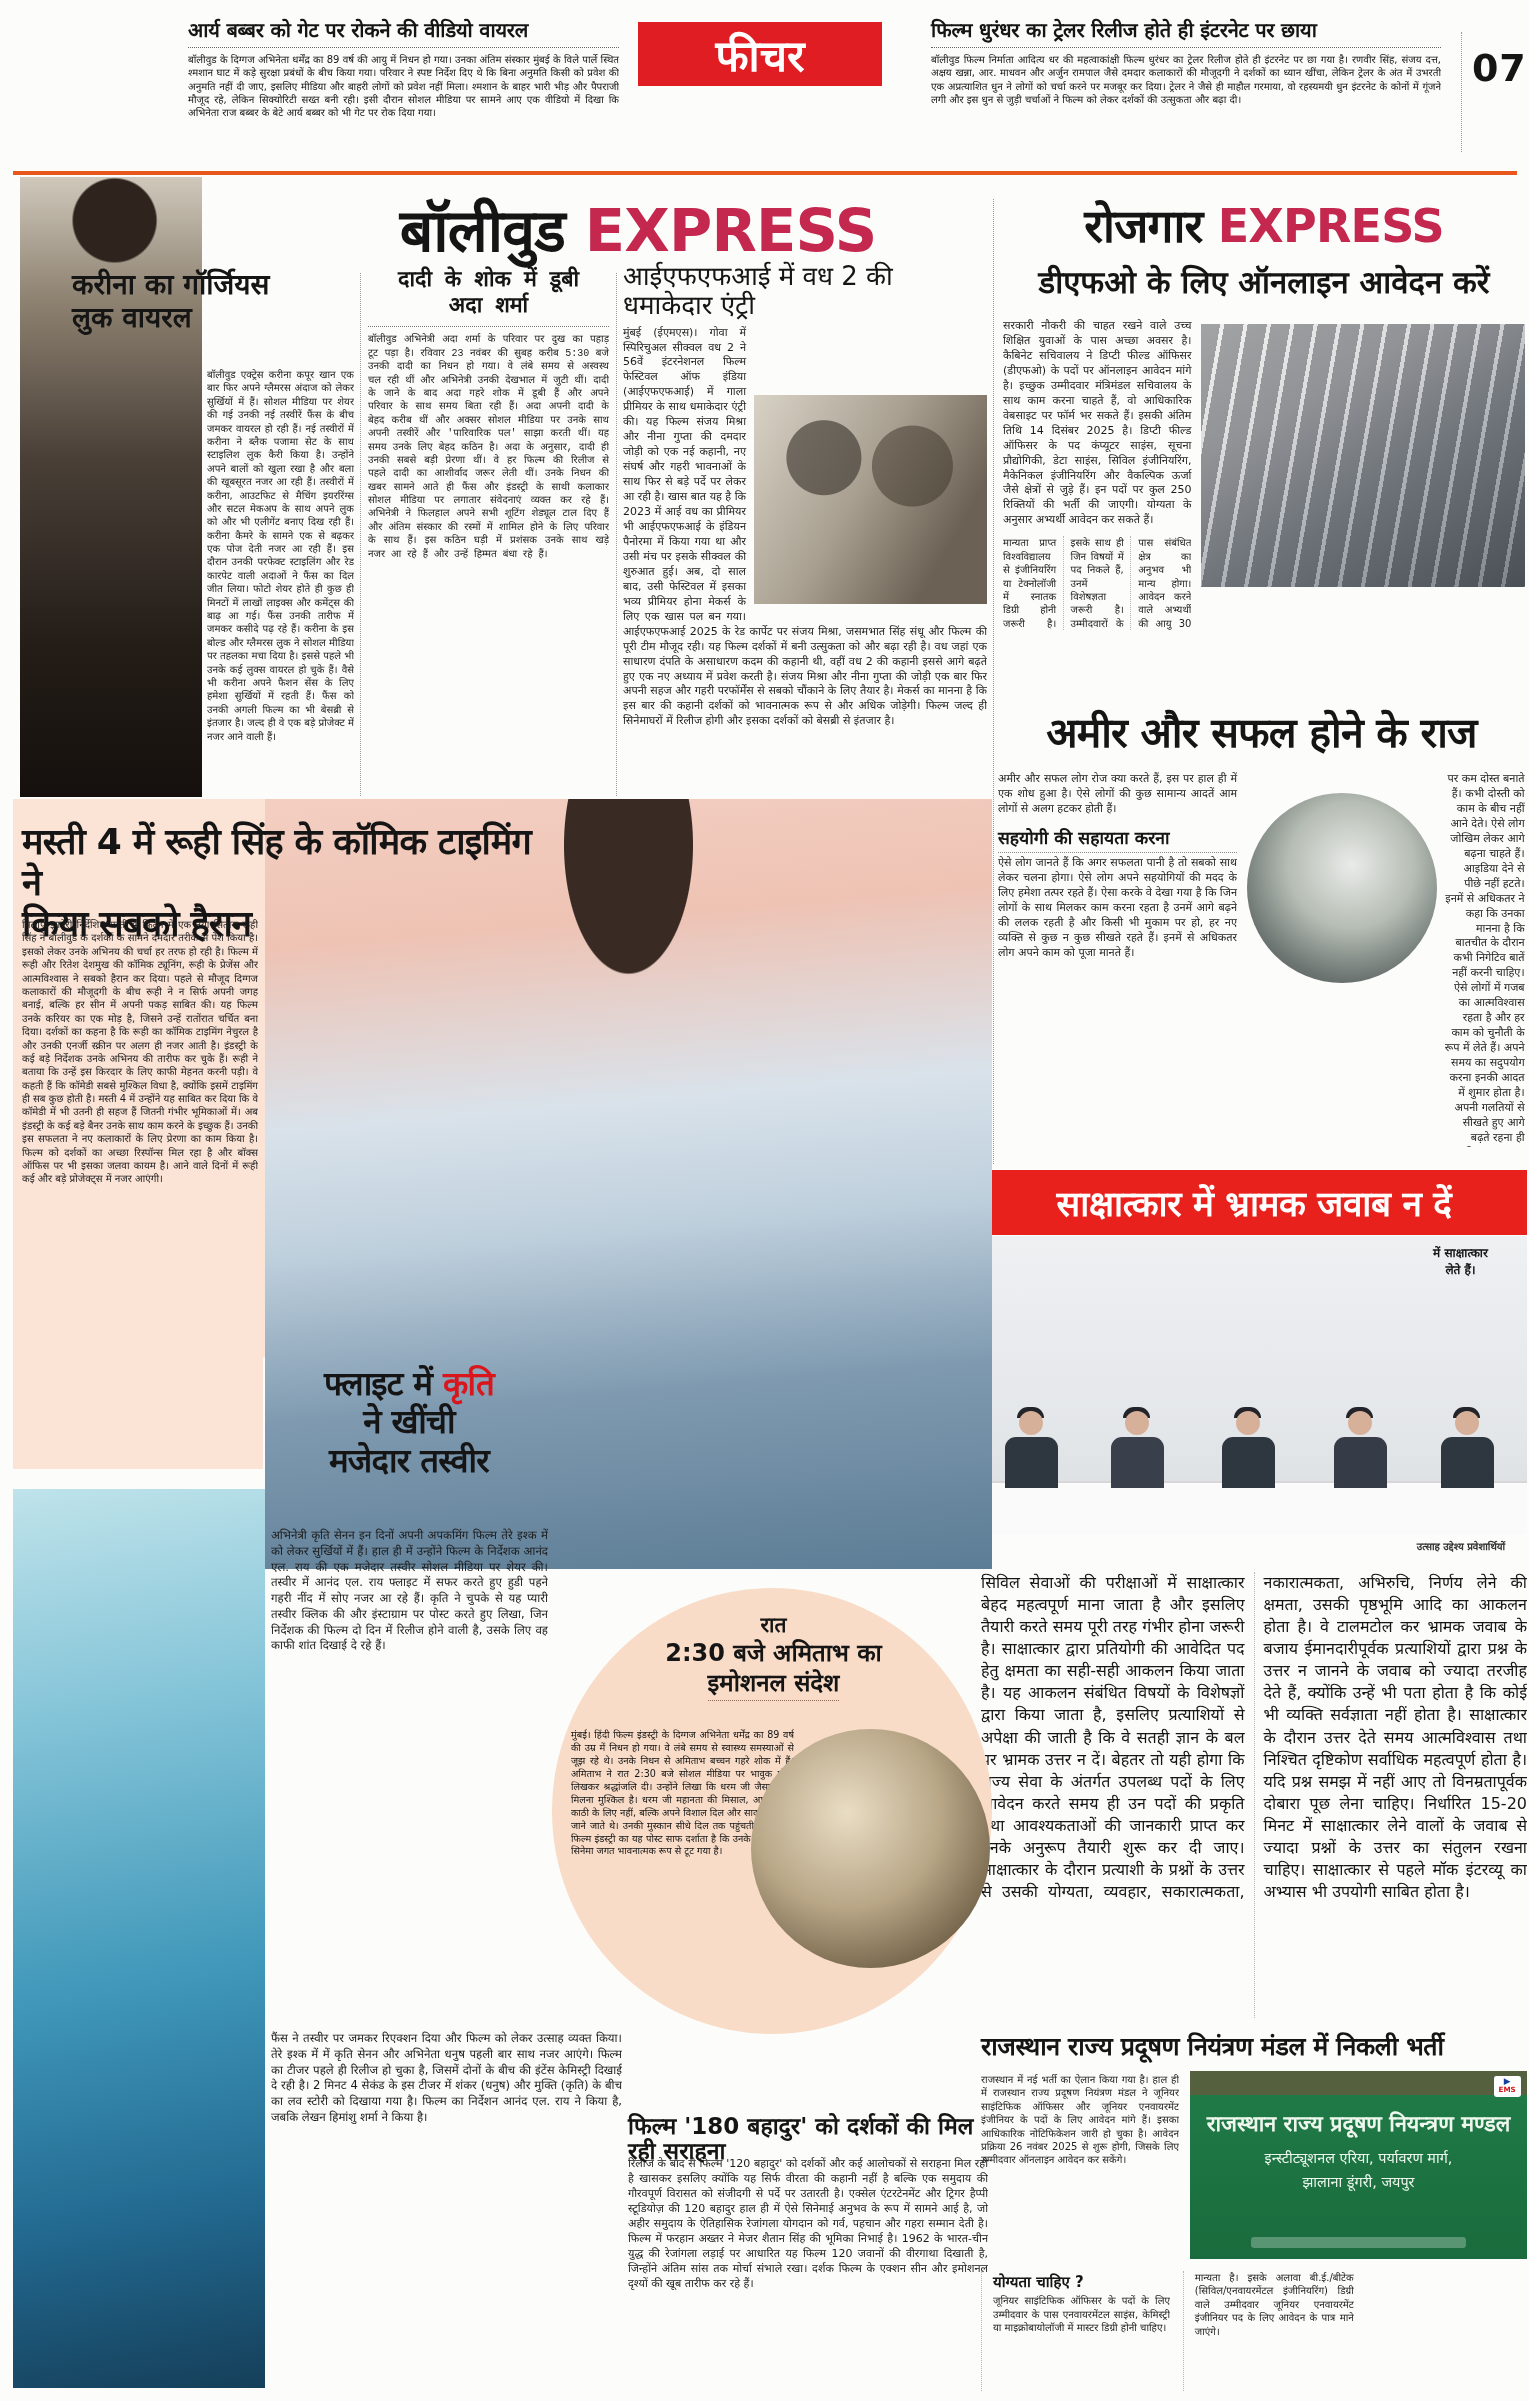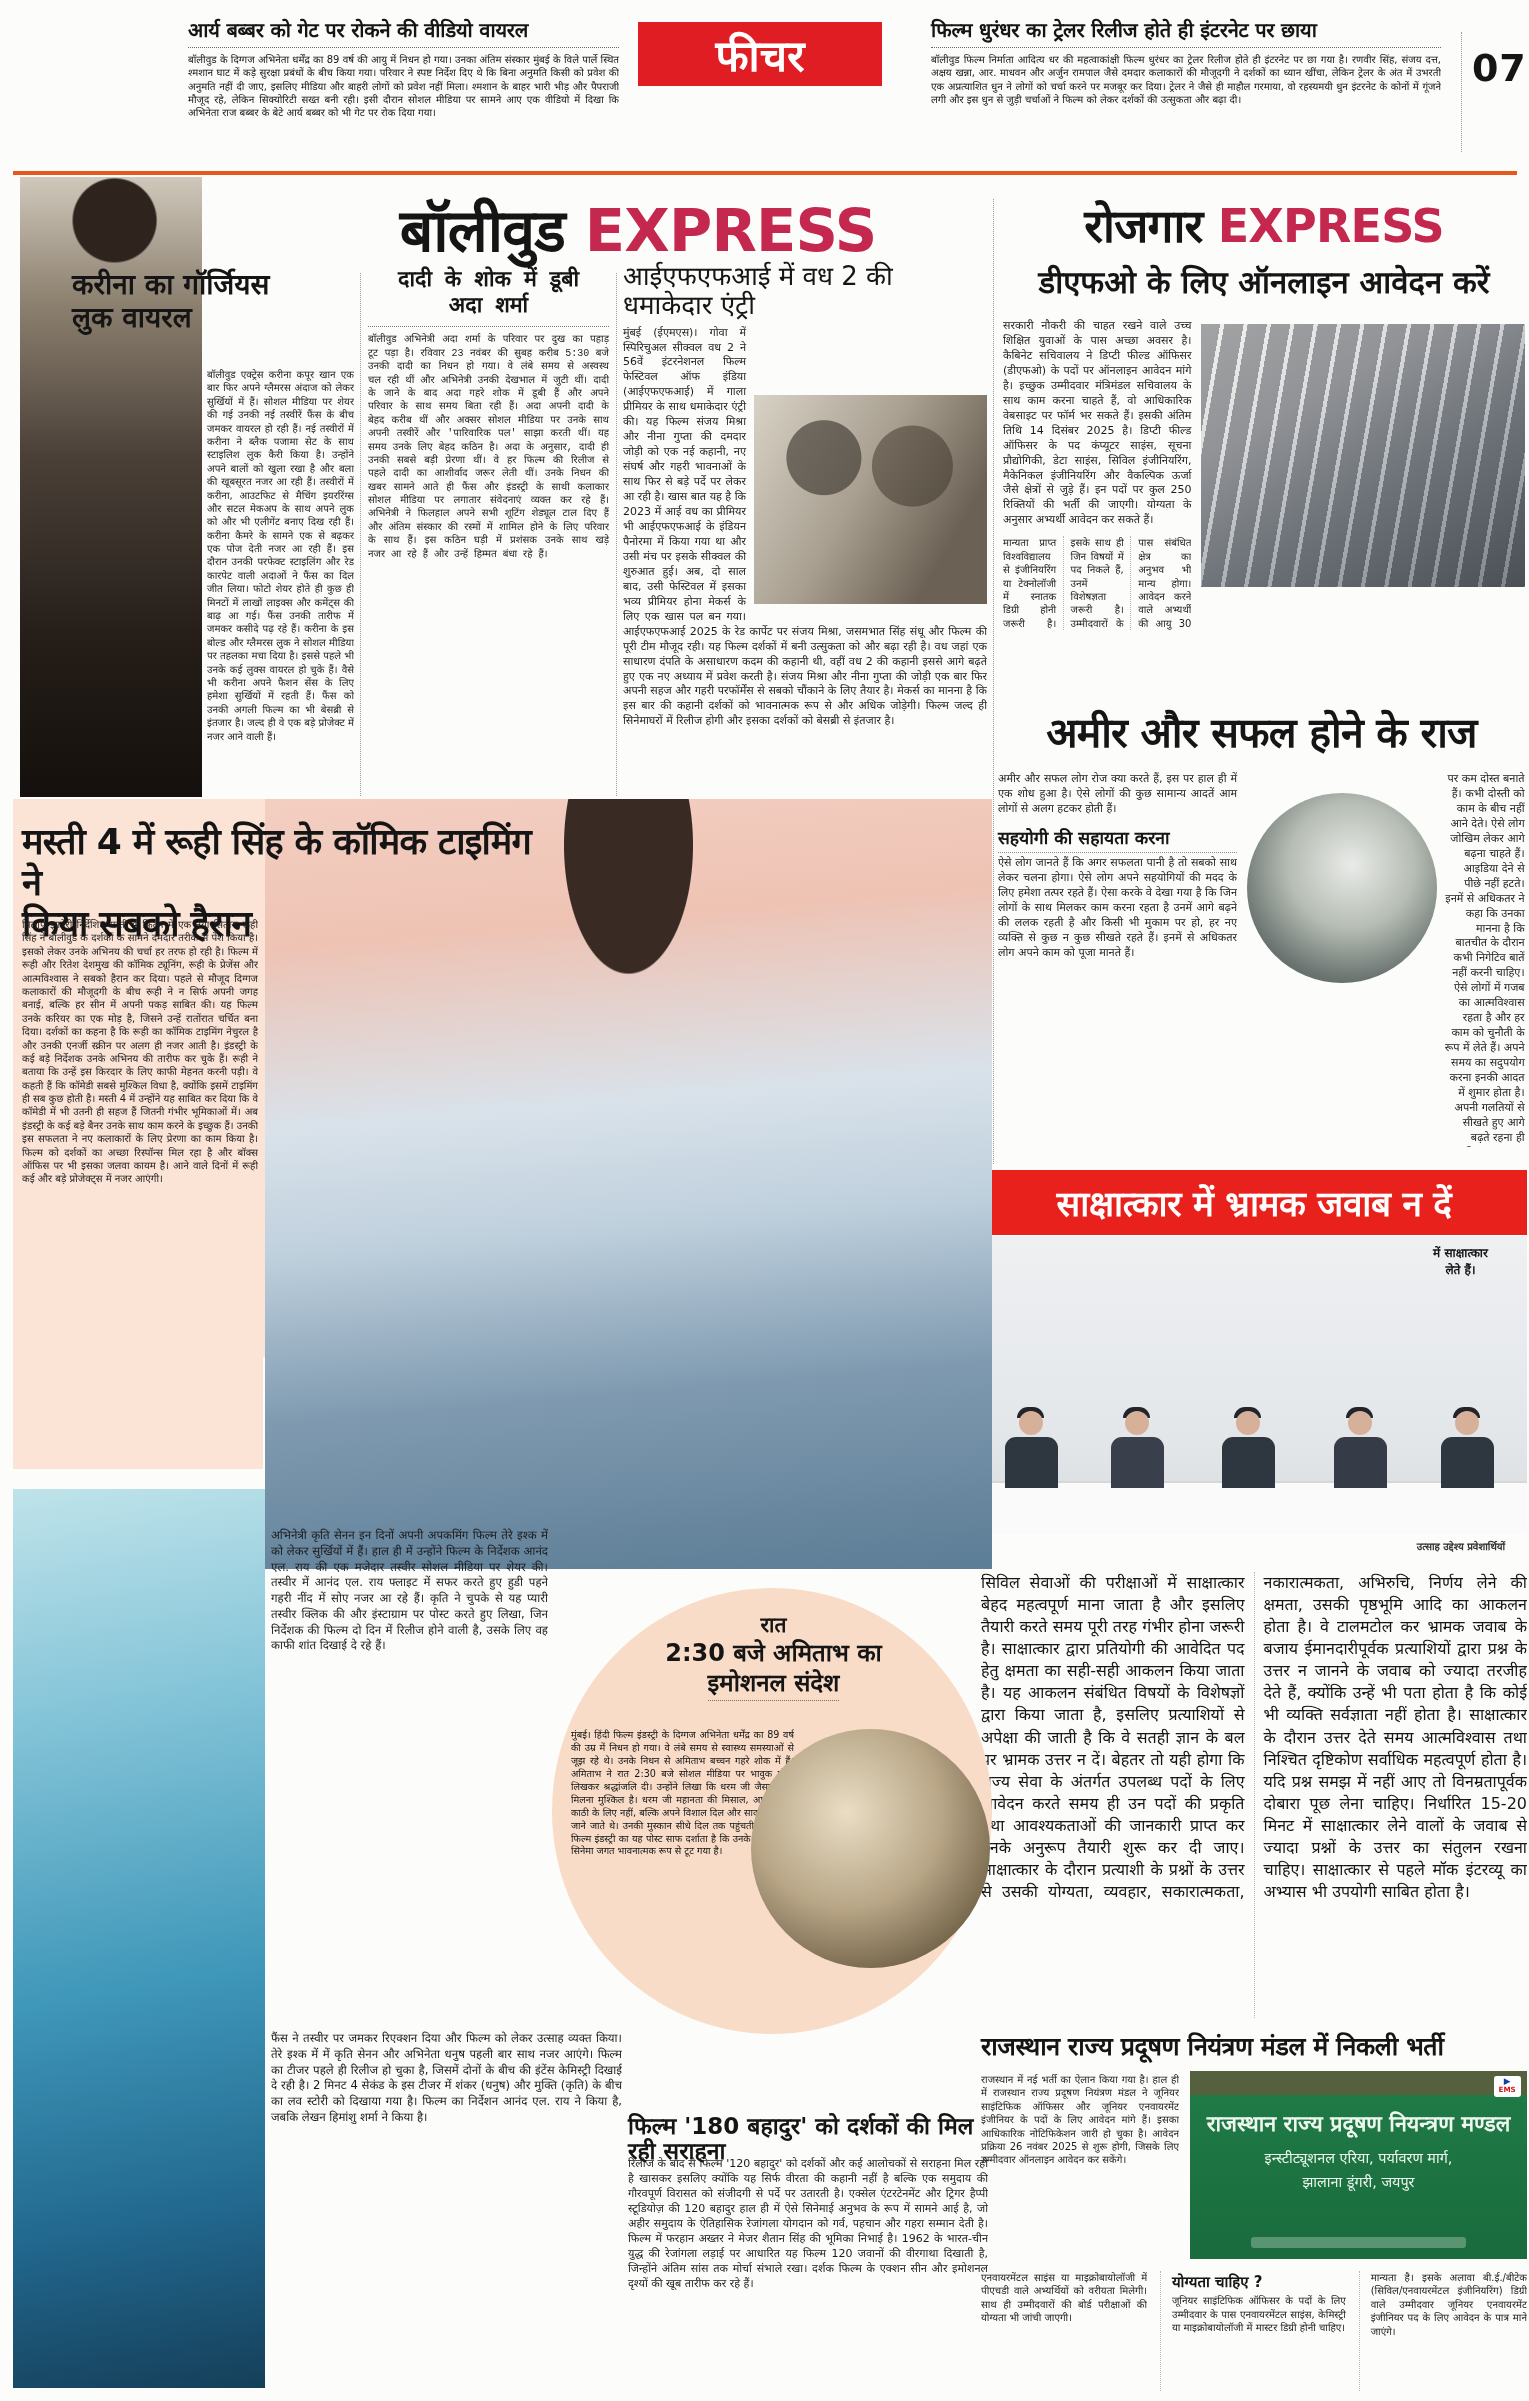--- a/index.html
+++ b/index.html
@@ -165,20 +165,25 @@
   </div>
 
   <div class="abs masti-bg" style="left:12.8px;top:799px;width:979px;height:558px;"></div>
   <div class="abs masti-bg" style="left:12.8px;top:1357px;width:250px;height:112px;"></div>
   <div class="abs ph ph-masti" style="left:265px;top:799px;width:727px;height:770px;z-index:2;"></div>
   <div class="abs pl" style="left:22px;top:808px;width:518px;font-size:36px;font-weight:900;line-height:1.14;letter-spacing:-0.8px;z-index:3;margin-top:13px;">मस्ती 4 में रूही सिंह के कॉमिक टाइमिंग ने
 किया सबको हैरान</div>
   <div class="abs body-sm jt clip" style="left:22px;top:918px;width:236px;height:542px;z-index:3;">मिलाप झावेरी निर्देशित मस्ती 4 फिल्म में एक नया सितारा रूही सिंह ने बॉलीवुड के दर्शकों के सामने दमदार तरीके से पेश किया है। इसको लेकर उनके अभिनय की चर्चा हर तरफ हो रही है। फिल्म में रूही और रितेश देशमुख की कॉमिक ट्यूनिंग, रूही के प्रेजेंस और आत्मविश्वास ने सबको हैरान कर दिया। पहले से मौजूद दिग्गज कलाकारों की मौजूदगी के बीच रूही ने न सिर्फ अपनी जगह बनाई, बल्कि हर सीन में अपनी पकड़ साबित की। यह फिल्म उनके करियर का एक मोड़ है, जिसने उन्हें रातोंरात चर्चित बना दिया। दर्शकों का कहना है कि रूही का कॉमिक टाइमिंग नेचुरल है और उनकी एनर्जी स्क्रीन पर अलग ही नजर आती है। इंडस्ट्री के कई बड़े निर्देशक उनके अभिनय की तारीफ कर चुके हैं। रूही ने बताया कि उन्हें इस किरदार के लिए काफी मेहनत करनी पड़ी। वे कहती हैं कि कॉमेडी सबसे मुश्किल विधा है, क्योंकि इसमें टाइमिंग ही सब कुछ होती है। मस्ती 4 में उन्होंने यह साबित कर दिया कि वे कॉमेडी में भी उतनी ही सहज हैं जितनी गंभीर भूमिकाओं में। अब इंडस्ट्री के कई बड़े बैनर उनके साथ काम करने के इच्छुक हैं। उनकी इस सफलता ने नए कलाकारों के लिए प्रेरणा का काम किया है। फिल्म को दर्शकों का अच्छा रिस्पॉन्स मिल रहा है और बॉक्स ऑफिस पर भी इसका जलवा कायम है। आने वाले दिनों में रूही कई और बड़े प्रोजेक्ट्स में नजर आएंगी।</div>
 
   <div class="abs ph ph-kriti" style="left:12.8px;top:1489px;width:252px;height:899px;"></div>
+  <div class="abs center" style="left:267px;top:1365px;width:284px;font-size:33px;font-weight:900;line-height:1.16;letter-spacing:-0.8px;z-index:3;">
+    <div><span>फ्लाइट में </span><span style="color:#d8161c;">कृति</span></div>
+    <div>ने खींची</div>
+    <div>मजेदार तस्वीर</div>
+  </div>
   <div class="abs body-md jt clip" style="left:271px;top:1528px;width:277px;height:478px;font-size:11.6px;z-index:3;">अभिनेत्री कृति सेनन इन दिनों अपनी अपकमिंग फिल्म तेरे इश्क में को लेकर सुर्खियों में हैं। हाल ही में उन्होंने फिल्म के निर्देशक आनंद एल. राय की एक मजेदार तस्वीर सोशल मीडिया पर शेयर की। तस्वीर में आनंद एल. राय फ्लाइट में सफर करते हुए हुडी पहने गहरी नींद में सोए नजर आ रहे हैं। कृति ने चुपके से यह प्यारी तस्वीर क्लिक की और इंस्टाग्राम पर पोस्ट करते हुए लिखा, जिन निर्देशक की फिल्म दो दिन में रिलीज होने वाली है, उसके लिए वह काफी शांत दिखाई दे रहे हैं।</div>
   <div class="abs body-md jt clip" style="left:271px;top:2031px;width:351px;height:351px;font-size:11.6px;">फैंस ने तस्वीर पर जमकर रिएक्शन दिया और फिल्म को लेकर उत्साह व्यक्त किया। तेरे इश्क में में कृति सेनन और अभिनेता धनुष पहली बार साथ नजर आएंगे। फिल्म का टीजर पहले ही रिलीज हो चुका है, जिसमें दोनों के बीच की इंटेंस केमिस्ट्री दिखाई दे रही है। 2 मिनट 4 सेकंड के इस टीजर में शंकर (धनुष) और मुक्ति (कृति) के बीच का लव स्टोरी को दिखाया गया है। फिल्म का निर्देशन आनंद एल. राय ने किया है, जबकि लेखन हिमांशु शर्मा ने किया है।</div>
 
   <div class="abs inset-ellipse" style="left:552px;top:1588px;width:440px;height:446px;z-index:2;"></div>
   <div class="abs center" style="left:606px;top:1612px;width:335px;font-weight:800;line-height:1.25;z-index:3;">
     <div style="font-size:21px;">रात</div>
     <div style="font-size:24px;">2:30 बजे अमिताभ का</div>
     <div style="font-size:24px;border-bottom:1.6px dotted #8a6a52;display:inline-block;padding-bottom:1.6px;">इमोशनल संदेश</div>
   </div>
   <div class="abs jt clip" style="left:571px;top:1729px;width:223px;height:279px;font-size:9.6px;line-height:1.35;z-index:3;">मुंबई। हिंदी फिल्म इंडस्ट्री के दिग्गज अभिनेता धर्मेंद्र का 89 वर्ष की उम्र में निधन हो गया। वे लंबे समय से स्वास्थ्य समस्याओं से जूझ रहे थे। उनके निधन से अमिताभ बच्चन गहरे शोक में हैं। अमिताभ ने रात 2:30 बजे सोशल मीडिया पर भावुक पोस्ट लिखकर श्रद्धांजलि दी। उन्होंने लिखा कि धरम जी जैसा इंसान मिलना मुश्किल है। धरम जी महानता की मिसाल, अपनी कद-काठी के लिए नहीं, बल्कि अपने विशाल दिल और सादगी के लिए जाने जाते थे। उनकी मुस्कान सीधे दिल तक पहुंचती थी। हमारी फिल्म इंडस्ट्री का यह पोस्ट साफ दर्शाता है कि उनके जाने से पूरा सिनेमा जगत भावनात्मक रूप से टूट गया है।</div>
@@ -232,21 +237,20 @@
     <div class="ems">
       <span class="ems-tri">▶</span>
       <span>EMS</span>
     </div>
     <div class="sign-l1">राजस्थान राज्य प्रदूषण नियन्त्रण मण्डल</div>
     <div class="sign-l2">इन्स्टीट्यूशनल एरिया, पर्यावरण मार्ग,</div>
     <div class="sign-l3">झालाना डूंगरी, जयपुर</div>
     <div class="sign-blur"></div>
   </div>
   <div class="abs" style="left:981px;top:2271px;width:546px;display:flex;gap:12.8px;">
-    <div class="body-sm jt clip" style="width:169px;height:120px;">एनवायरमेंटल साइंस या माइक्रोबायोलॉजी में पीएचडी वाले अभ्यर्थियों को वरीयता मिलेगी। साथ ही उम्मीदवारों की बोर्ड परीक्षाओं की योग्यता भी जांची जाएगी।</div>
     <div style="width:177px;border-left:1.6px dotted #b5b5b5;padding-left:11px;">
       <div style="font-size:15px;font-weight:800;margin-bottom:3.2px;">योग्यता चाहिए ?</div>
       <div class="body-sm jt clip" style="height:97px;">जूनियर साइंटिफिक ऑफिसर के पदों के लिए उम्मीदवार के पास एनवायरमेंटल साइंस, केमिस्ट्री या माइक्रोबायोलॉजी में मास्टर डिग्री होनी चाहिए।</div>
     </div>
     <div class="body-sm jt clip" style="width:159px;height:120px;border-left:1.6px dotted #b5b5b5;padding-left:11px;">मान्यता है। इसके अलावा बी.ई./बीटेक (सिविल/एनवायरमेंटल इंजीनियरिंग) डिग्री वाले उम्मीदवार जूनियर एनवायरमेंट इंजीनियर पद के लिए आवेदन के पात्र माने जाएंगे।</div>
   </div>
 
 </div>
 
 

